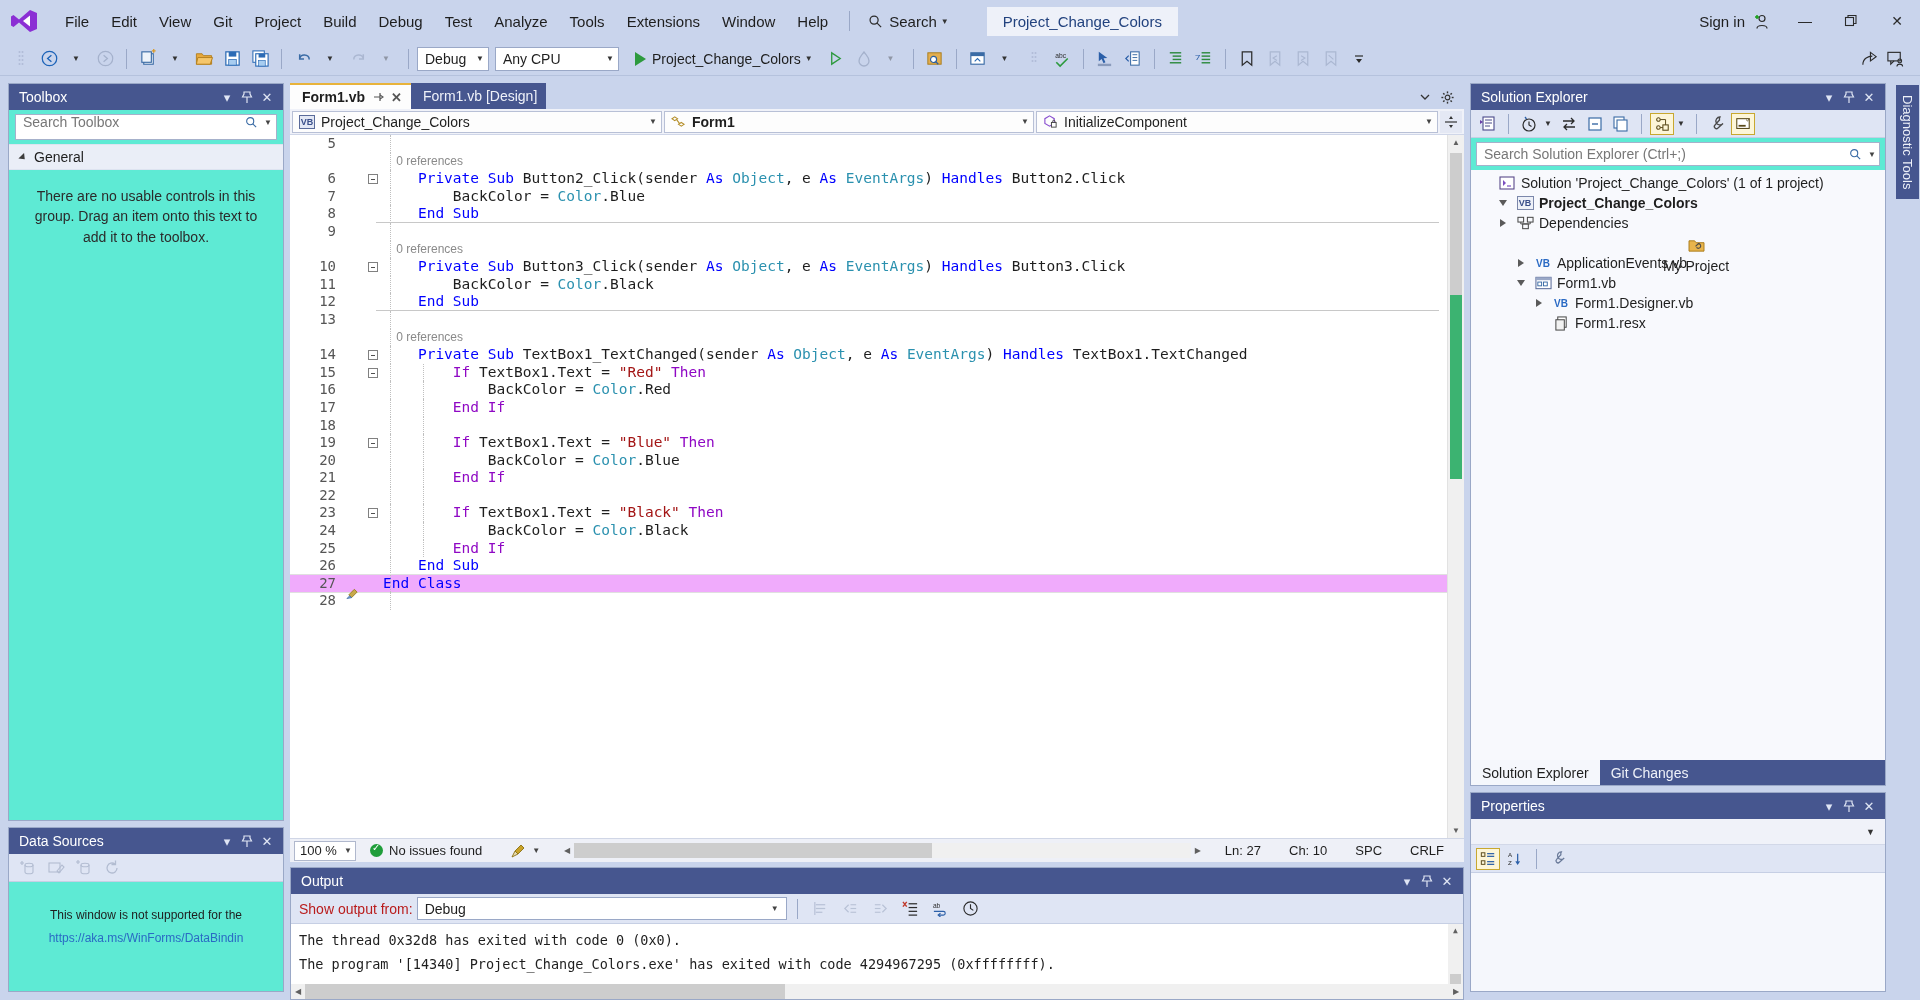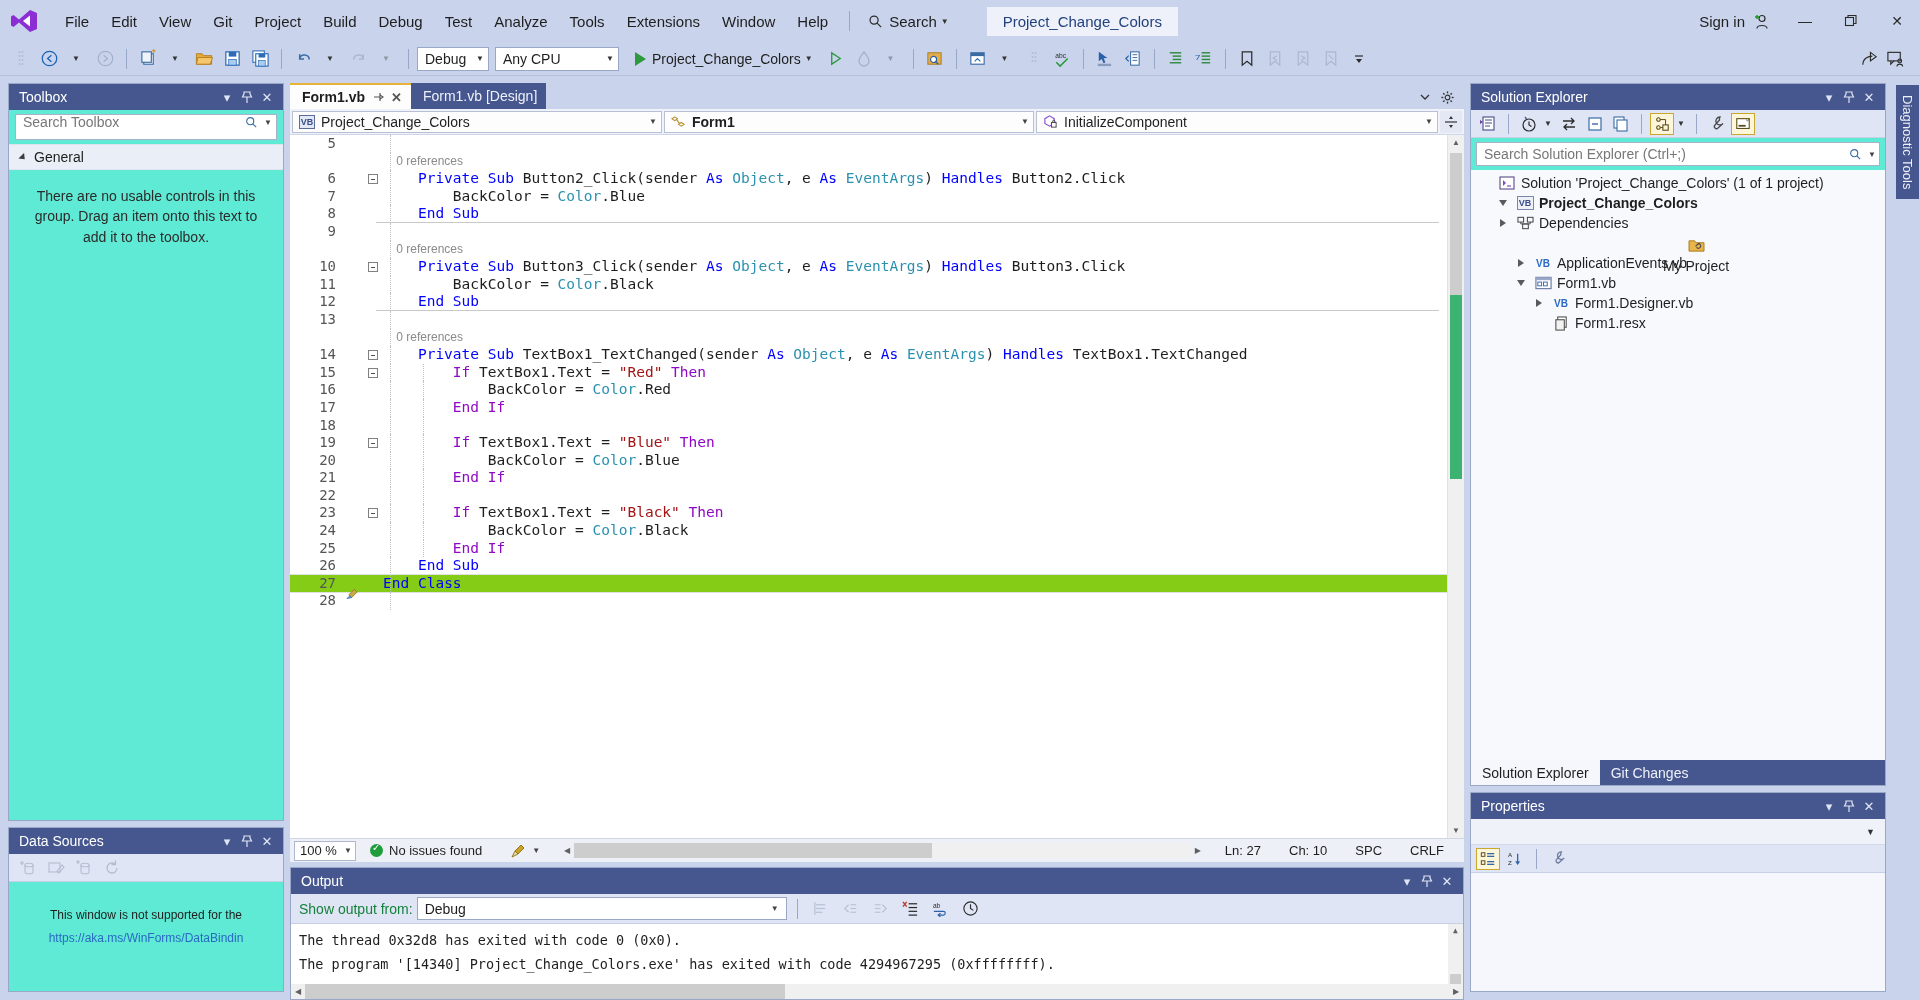--- a/index.html
+++ b/index.html
@@ -170,21 +170,21 @@
     content: ""; position: absolute; left: 2px; right: 2px; top: 4px;
     height: 1px; background: #505050;
   }
   .code-text { flex: 1; padding-left: 2px; }
   .refline { color: #8a8a8a; font-size: 12px; font-family: "Liberation Sans", sans-serif; cursor: pointer; }
   .kw { color: #0000ff; }
   .kw2 { color: #8f08c4; }
   .typ { color: #2b91af; }
   .str { color: #a31515; }
   .txt { color: #1e1e1e; }
-  .hl-line { background: #84cc16; outline: 1px solid #e0e0e0; }
+  .hl-line { background: #f0abfc; outline: 1px solid #e0e0e0; }
   .sep-line { position: absolute; left: 86px; right: 8px; height: 1px; background: #c8c8c8; }
   .ind-guide { position: absolute; top: 0; bottom: 0; width: 1px; border-left: 1px dotted #bfbfbf; }
 
   .vscroll-col { width: 17px; background: #f0f0f0; position: relative; flex-shrink: 0; border-left: 1px solid #e2e2e2; }
   .vs-arrow { position: absolute; left: 0; right: 0; height: 15px; display: flex; align-items: center; justify-content: center; font-size: 8px; color: #606060; cursor: pointer; }
   .vs-thumb { position: absolute; left: 2px; right: 2px; background: #cdcdcd; cursor: pointer; }
   .vs-mark { position: absolute; background: #3cb371; }
 
   .editor-status {
     height: 24px; background: #eef0f7; display: flex; align-items: center;
@@ -200,21 +200,21 @@
   .dot-ok { width: 13px; height: 13px; border-radius: 50%; background: #1f9d3a; position: relative; }
   .dot-ok::after { content: "✓"; position: absolute; left: 2px; top: -2px; font-size: 10px; color: #fff; }
   .hscroll { flex: 1; height: 16px; display: flex; align-items: center; margin: 0 6px; position: relative; }
   .hs-track { flex: 1; height: 15px; background: #f0f0f0; position: relative; }
   .hs-thumb { position: absolute; top: 0; bottom: 0; background: #cdcdcd; }
   .hs-arrow { width: 14px; text-align: center; font-size: 8px; color: #606060; cursor: pointer; }
 
   
   .output-panel { height: 133px; margin-top: 5px; display: flex; flex-direction: column; background: #f5f7fc; border: 1px solid #9aa8c7; flex-shrink: 0; }
   .out-toolbar { height: 30px; background: #dfe5f4; display: flex; align-items: center; gap: 4px; padding: 0 8px; border-bottom: 1px solid #c6cfe4; }
-  .out-label { font-size: 14px; color: #15803d; }
+  .out-label { font-size: 14px; color: #b91c1c; }
   .out-combo {
     width: 370px; height: 23px; background: #fff; border: 1px solid #9aa8c7;
     display: flex; align-items: center; padding: 0 3px 0 7px; font-size: 14px; cursor: pointer;
   }
   .out-combo .ov { flex: 1; }
   .out-body {
     flex: 1; background: #fff; font-family: "DejaVu Sans Mono", monospace;
     font-size: 13.5px; padding: 5px 8px; line-height: 1.75; overflow: hidden; position: relative;
   }
   .out-hscroll { height: 15px; background: #f0f0f0; display: flex; align-items: center; }

